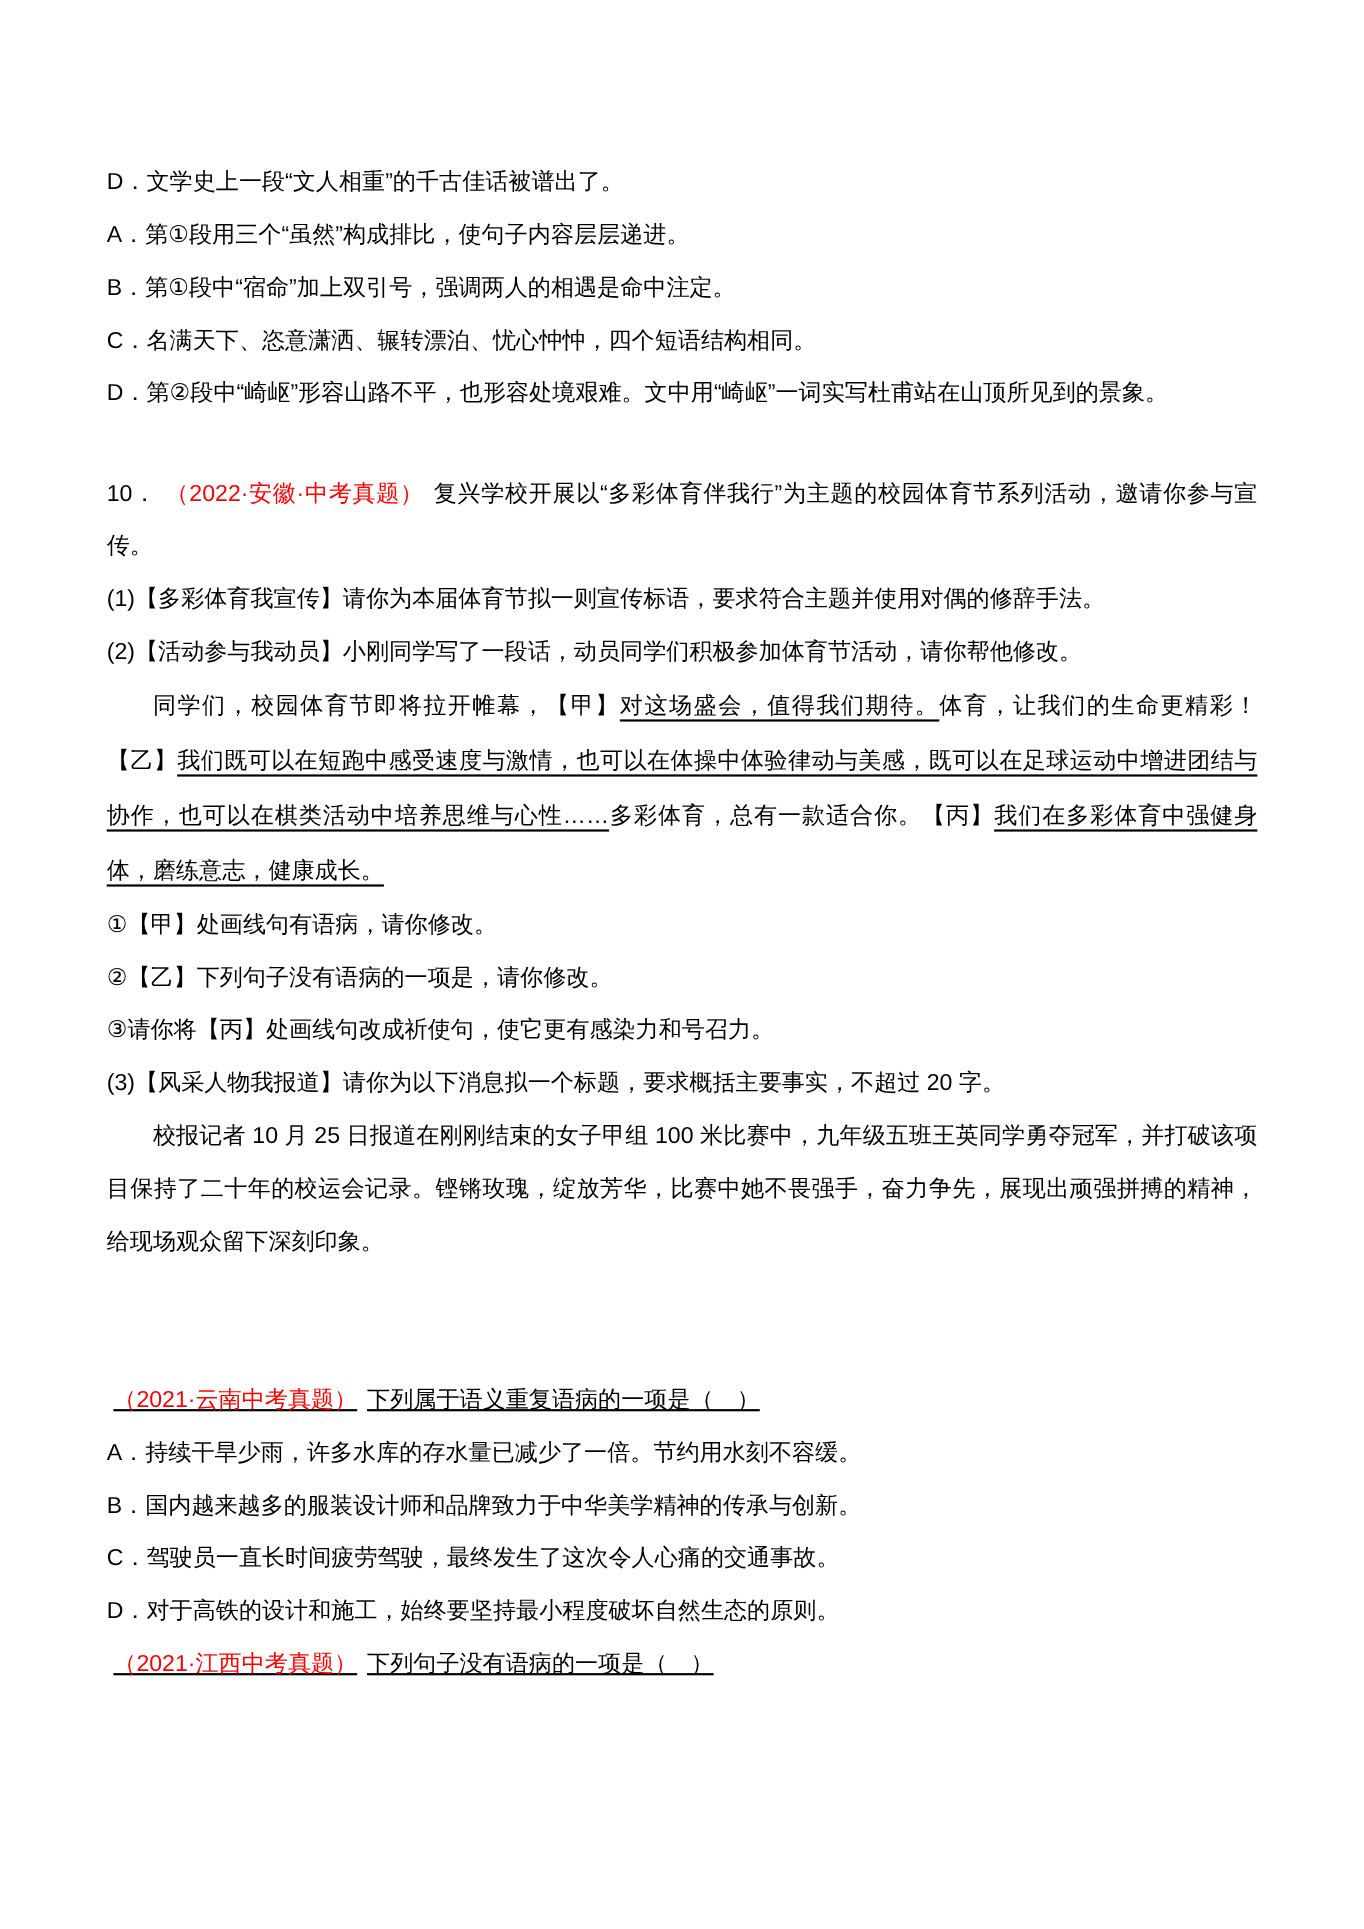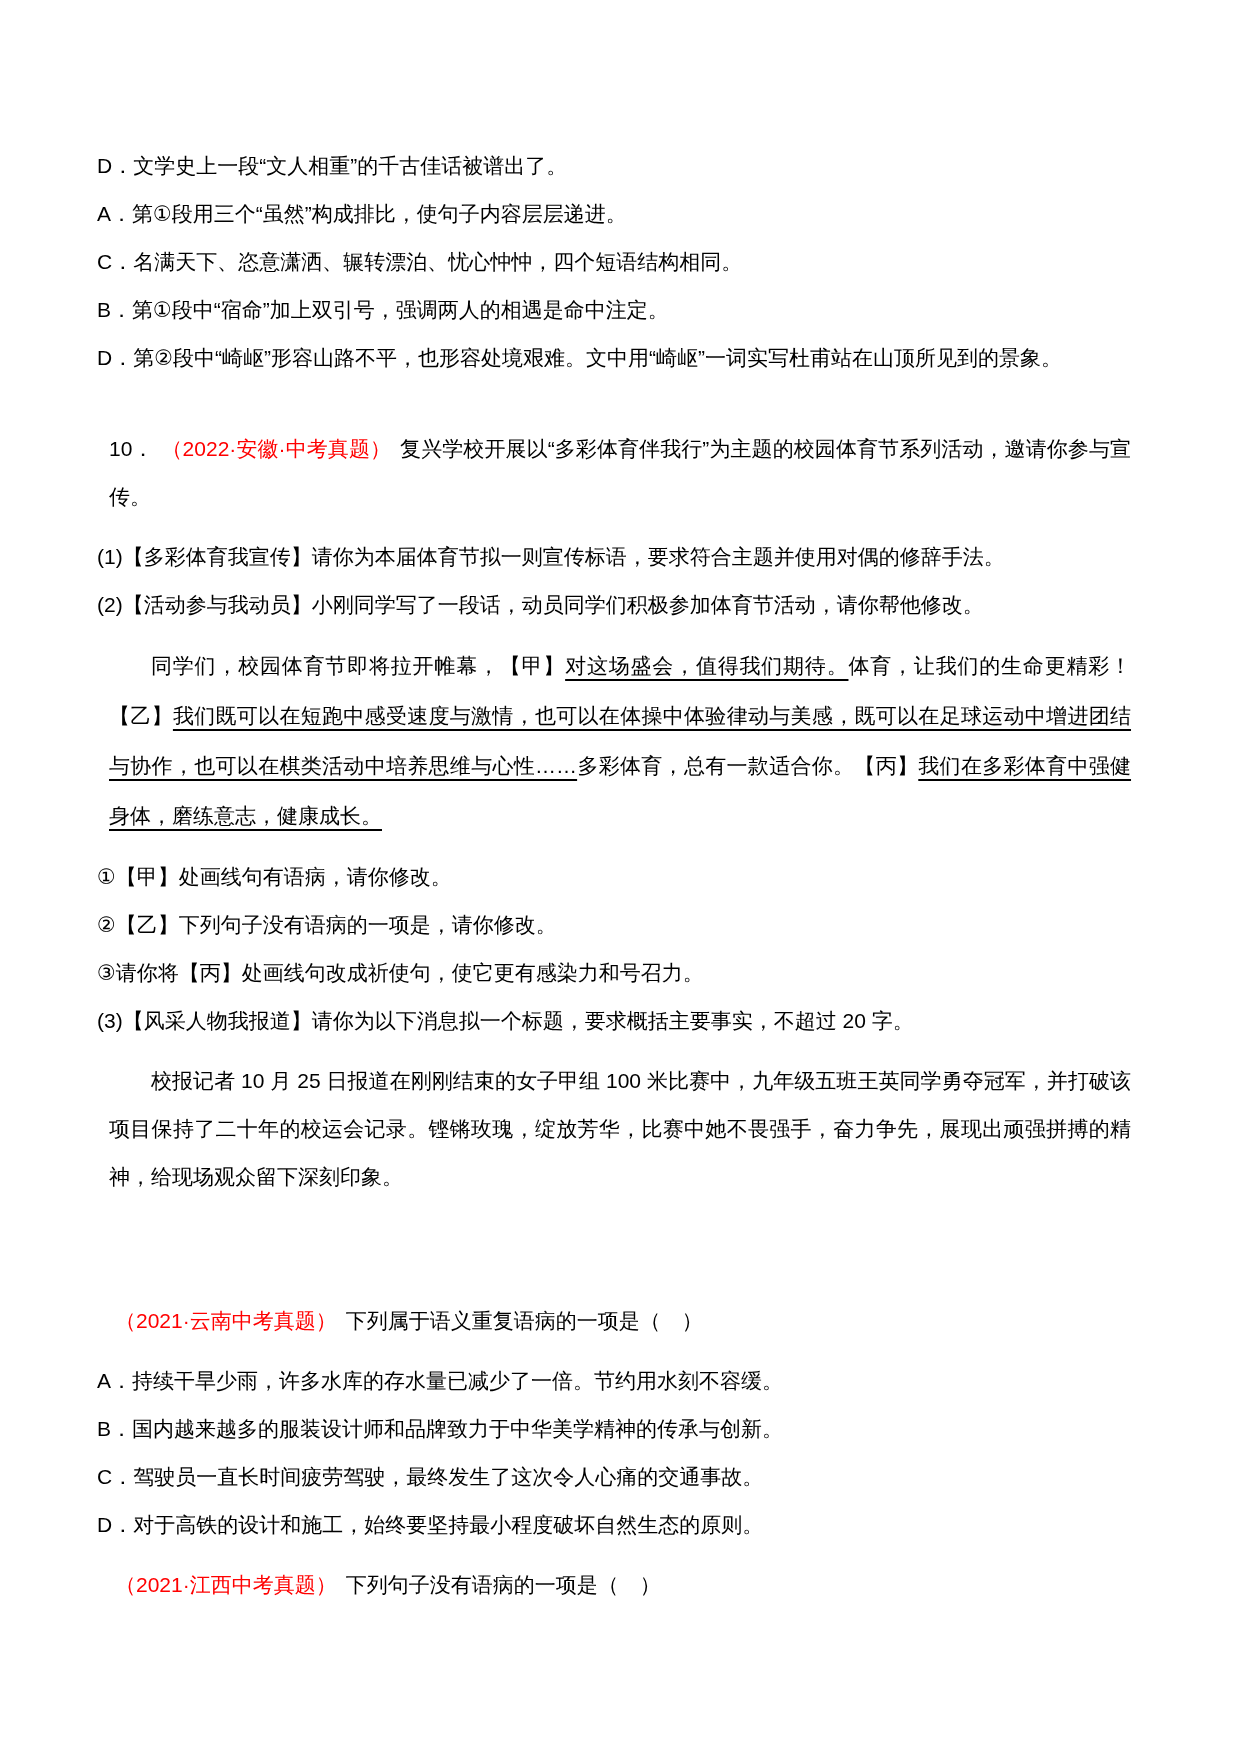--- a/index.html
+++ b/index.html
@@ -16,35 +16,35 @@
     overflow: hidden;
   }
   .line {
     line-height: 48px;
     text-align: left;
     margin: 0;
   }
   .para {
     line-height: 48px;
     text-align: justify;
-    margin: 12px;
+    margin: 0;
   }
   .speech {
     line-height: 50px;
     text-indent: 2em;
   }
   .indent2 { text-indent: 2em; }
   .gap-q10 { margin-top: 43px; }
   .gap-yunnan { margin-top: 96px; }
   .src-tag {
     color: #ff0000;
     margin-right: 9px;
   }
   .num { margin-right: 8px; }
-  .src-line { padding-left: 6px; }
+  .src-line { padding-left: 6px; text-decoration: underline; }
   u {
     text-decoration: underline;
     text-decoration-thickness: 2px;
     text-underline-offset: 6px;
   }
   .footer {
     position: absolute;
     left: 0;
     top: 1610px;
     width: 100%;
@@ -55,22 +55,22 @@
   }
 </style>
 </head>
 <body>
 
 <div class="page">
 
   <div class="line">D．文学史上一段“文人相重”的千古佳话被谱出了。</div>
 
   <div class="line">A．第①段用三个“虽然”构成排比，使句子内容层层递进。</div>
+  <div class="line">B．第①段中“宿命”加上双引号，强调两人的相遇是命中注定。</div>
   <div class="line">C．名满天下、恣意潇洒、辗转漂泊、忧心忡忡，四个短语结构相同。</div>
-  <div class="line">B．第①段中“宿命”加上双引号，强调两人的相遇是命中注定。</div>
   <div class="line">D．第②段中“崎岖”形容山路不平，也形容处境艰难。文中用“崎岖”一词实写杜甫站在山顶所见到的景象。</div>
 
   <p class="para gap-q10"><span class="num">10．</span><span class="src-tag">（2022·安徽·中考真题）</span><span>复兴学校开展以“多彩体育伴我行”为主题的校园体育节系列活动，邀请你参与宣传。</span></p>
 
   <div class="line">(1)【多彩体育我宣传】请你为本届体育节拟一则宣传标语，要求符合主题并使用对偶的修辞手法。</div>
   <div class="line">(2)【活动参与我动员】小刚同学写了一段话，动员同学们积极参加体育节活动，请你帮他修改。</div>
 
   <p class="para speech"><span>同学们，校园体育节即将拉开帷幕，【甲】</span><u>对这场盛会，值得我们期待。</u><span>体育，让我们的生命更精彩！【乙】</span><u>我们既可以在短跑中感受速度与激情，也可以在体操中体验律动与美感，既可以在足球运动中增进团结与协作，也可以在棋类活动中培养思维与心性……</u><span>多彩体育，总有一款适合你。【丙】</span><u>我们在多彩体育中强健身体，磨练意志，健康成长。</u></p>
 
   <div class="line">①【甲】处画线句有语病，请你修改。</div>

